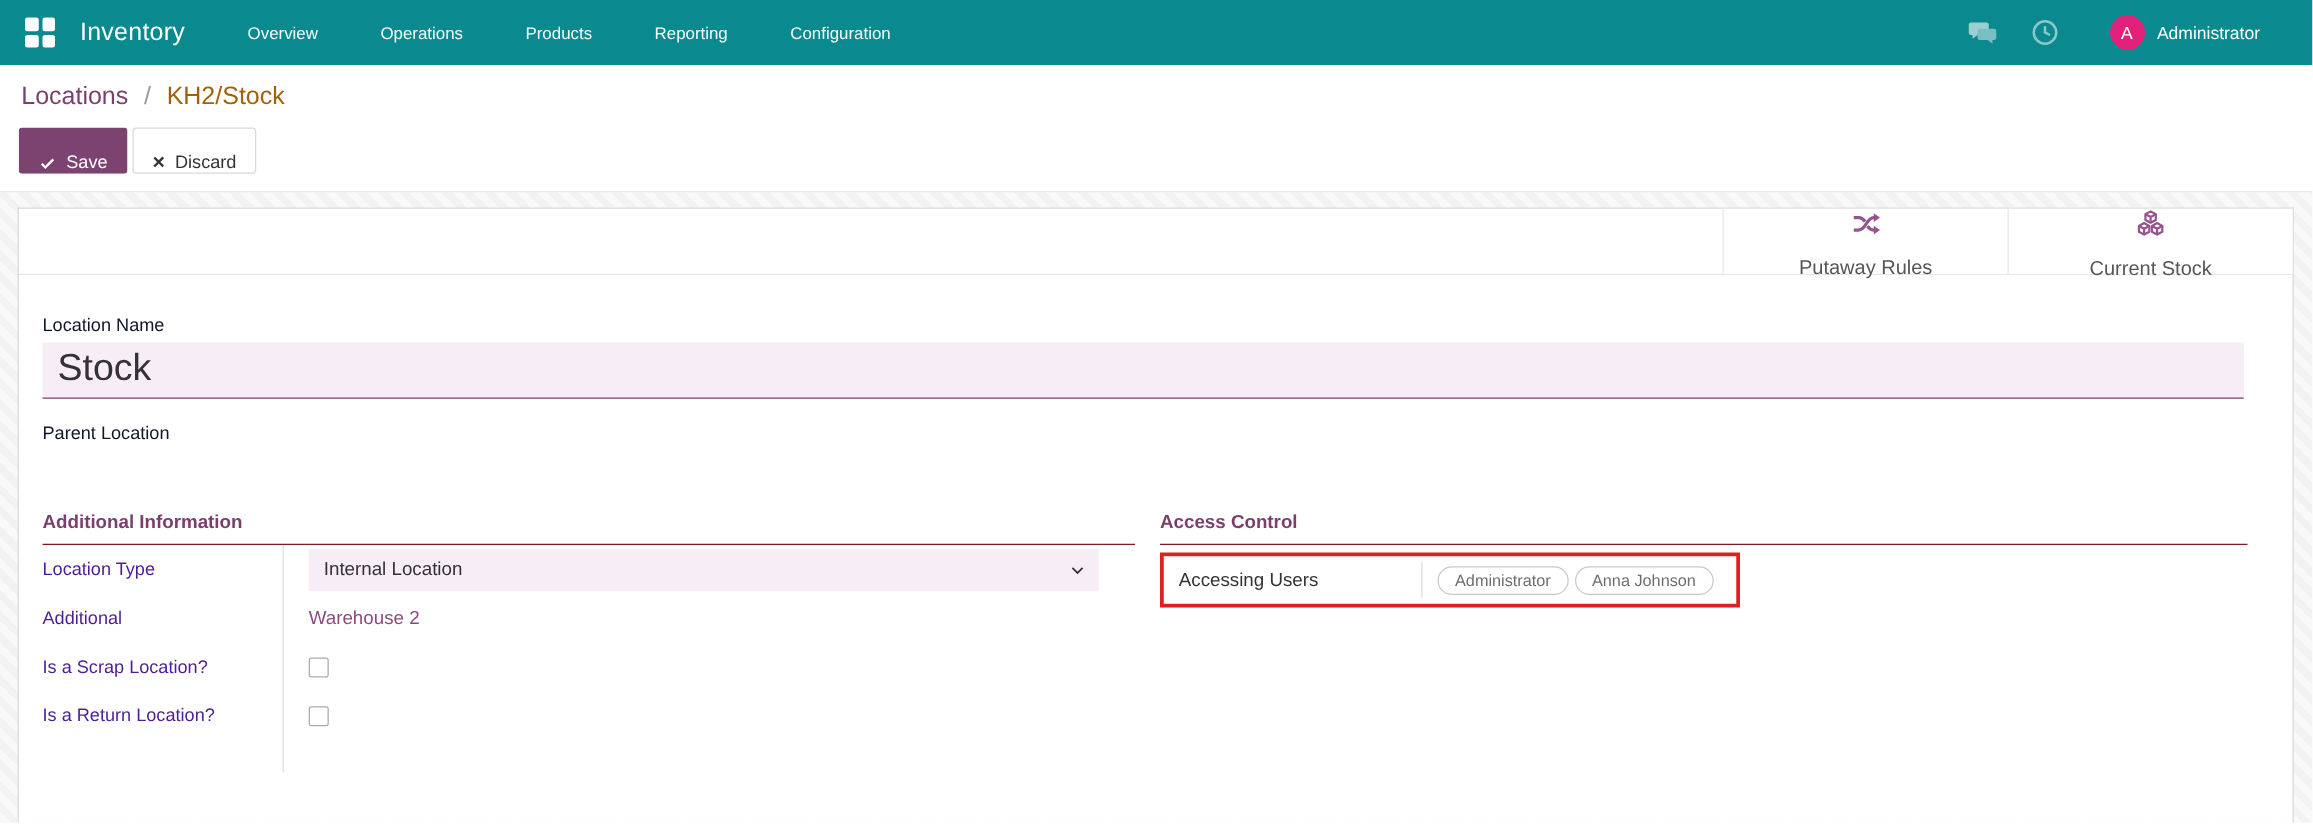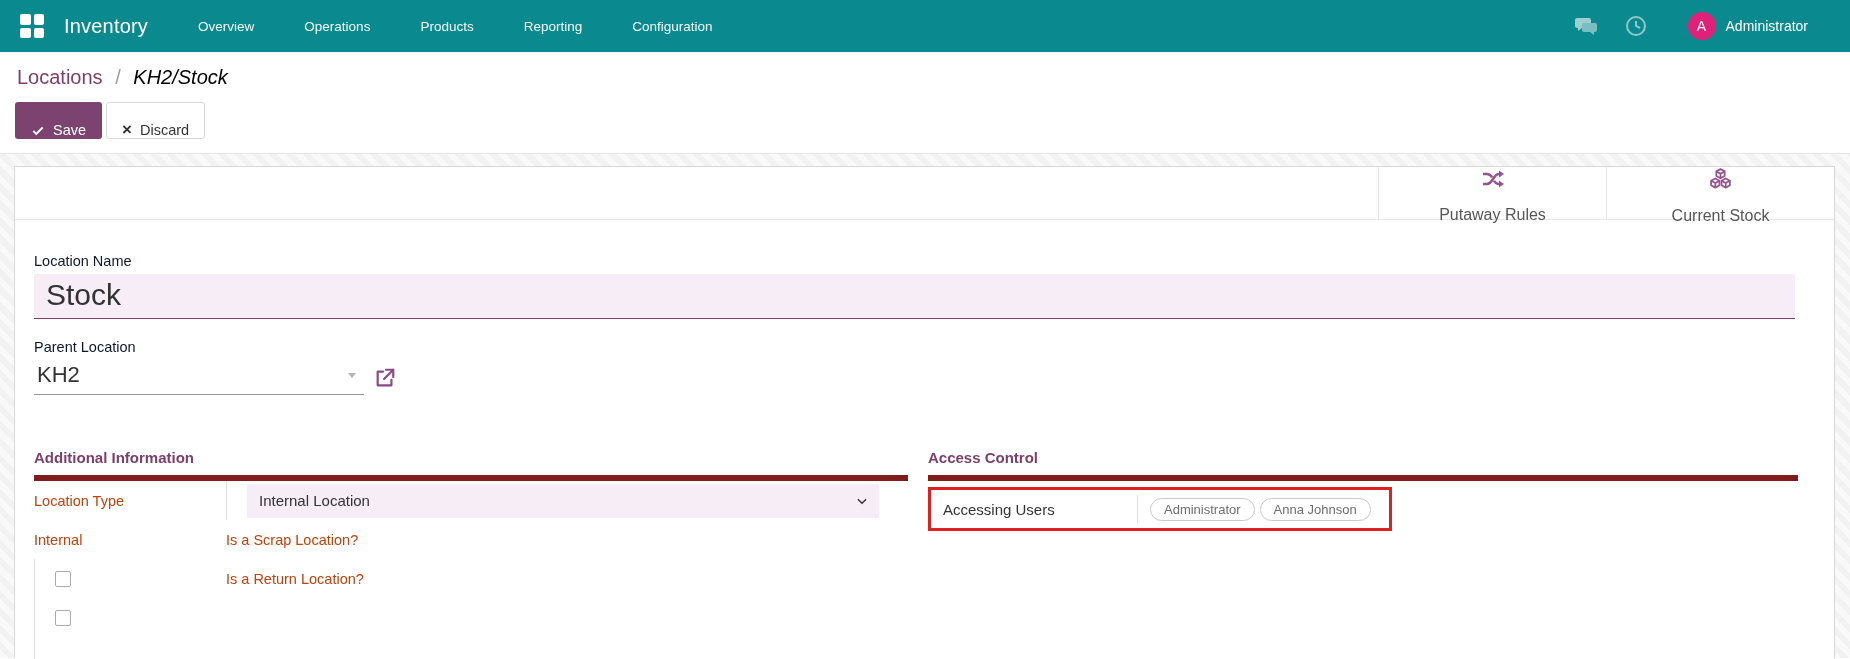--- a/index.html
+++ b/index.html
@@ -20,21 +20,21 @@
   .user-block { display:flex; align-items:center; gap:10px; margin-left:14px; cursor:pointer; }
   .avatar { width:28px; height:28px; border-radius:50%; background:#e0217a; color:#fff;
     display:flex; align-items:center; justify-content:center; font-size:14px; }
   .user-name { font-size:14px; }
 
   
   .control-panel { background:#fff; padding:12px 13px 14px 15px; border-bottom:1px solid #e4e4e4; }
   .breadcrumb { font-size:20px; margin:2px 0 13px 2px; }
   .breadcrumb .bc-link { color:#7c3f6d; cursor:pointer; }
   .breadcrumb .bc-sep { color:#9b9b9b; margin:0 7px; }
-  .breadcrumb .bc-active { color:#000000;font-style:italic; }
+  .breadcrumb .bc-active { color:#a16207; }
   .actions-row { display:flex; align-items:center; }
   .btn { height:37px; display:inline-flex; align-items:flex-end; gap:8px; padding:0 15px;
     font-size:14.5px; border-radius:3px; cursor:pointer; border:1px solid transparent; }
   .btn-save { background:#7d4370; color:#fff; }
   .btn-discard { background:#fff; color:#333; border-color:#d9d9d9; margin-left:4px; }
   .x-glyph { font-weight:700; font-size:17px; line-height:1; }
   .pager { margin-left:auto; display:flex; align-items:center; }
   .pager-count { font-size:16px; color:#444; margin-right:28px; }
   .pager-btns { display:flex; border:1px solid #d9d9d9; border-radius:2px; }
   .pager-btn { width:40px; height:38px; background:#fff; display:flex; align-items:center;
@@ -65,23 +65,23 @@
     padding:2px 4px 6px 3px; }
   .parent-value { font-size:22px; color:#333; flex:1; }
   .caret-down { width:0; height:0; border-left:4px solid transparent; border-right:4px solid transparent;
     border-top:5px solid #b3b3b3; margin-right:4px; cursor:pointer; }
   .ext-link { margin-left:10px; cursor:pointer; display:block; }
 
   .groups { display:flex; gap:20px; margin-top:54px; }
   .group-left { flex:0 0 874px; }
   .group-right { flex:0 0 870px; }
   .group-title { color:#7c3f6d; font-size:15px; font-weight:700; padding-bottom:9px;
-    border-bottom:6px solid #7f1d1d; }
+    border-bottom:1px solid #7f1d1d; }
   .rows { display:grid; grid-template-columns:192px 1fr; }
-  .row-label { font-size:14.5px; color:#c2410c; display:flex; align-items:center; min-height:39px; }
+  .row-label { font-size:14.5px; color:#4c1d95; display:flex; align-items:center; min-height:39px; }
   .row-value { border-left:1px solid #ddd; padding-left:20px; display:flex; align-items:center; min-height:39px; }
   .row-pad { min-height:26px; }
   .select-box { width:632px; height:34px; background:#f6edf6; display:flex; align-items:center;
     font-size:15px; color:#333; padding:0 10px 0 12px; cursor:pointer; }
   .select-box .sel-text { flex:1; }
   .link-value { color:#8a4a7d; font-size:15px; cursor:pointer; }
   .checkbox { width:16px; height:16px; background:#fff; border:1px solid #ababab; border-radius:2px; cursor:pointer; }
 
   .highlight-box { margin-top:6px; border:3px solid #e02020; display:grid;
     grid-template-columns:195px auto; align-items:center; width:fit-content;
@@ -172,49 +172,41 @@
         <span>Current Stock</span>
       </div>
     </div>
 
     <div class="sheet-body">
       <div class="field-label">Location Name</div>
       <input class="name-input" type="text" value="Stock" style="">
 
       <div class="parent-wrap">
         <div class="field-label">Parent Location</div>
-        <div class="parent-row">
-          <div class="parent-box">
-            <span class="parent-value">KH2</span>
-            <span class="caret-down"></span>
-          </div>
-          <svg class="ext-link" width="22" height="22" viewBox="0 0 24 24" fill="none" stroke="#8a4a86" stroke-width="2.4" stroke-linecap="round" stroke-linejoin="round">
-            <path d="M10 5H4v15h15v-6"></path>
-            <path d="M13 3h8v8"></path>
-            <path d="M21 3 11 13"></path>
-          </svg>
-        </div>
       </div>
 
       <div class="groups">
 
         <div class="group-left">
           <div class="group-title">Additional Information</div>
           <div class="rows">
             <div class="row-label">Location Type</div>
             <div class="row-value">
               <div class="select-box">
                 <span class="sel-text">Internal Location</span>
                 <svg width="14" height="14" viewBox="0 0 24 24" fill="none" stroke="#333" stroke-width="2.4">
                     <path d="M5 9l7 7 7-7"></path>
                   </svg>
               </div>
             </div>
 
-            <div class="row-label">Internal</div>
+            <div class="row-label">Additional</div>
+            <div class="row-value">
+              <span class="link-value">Warehouse 2</span>
+            </div>
 
             <div class="row-label">Is a Scrap Location?</div>
             <div class="row-value">
               <span class="checkbox"></span>
             </div>
 
             <div class="row-label">Is a Return Location?</div>
             <div class="row-value">
               <span class="checkbox"></span>
             </div>

